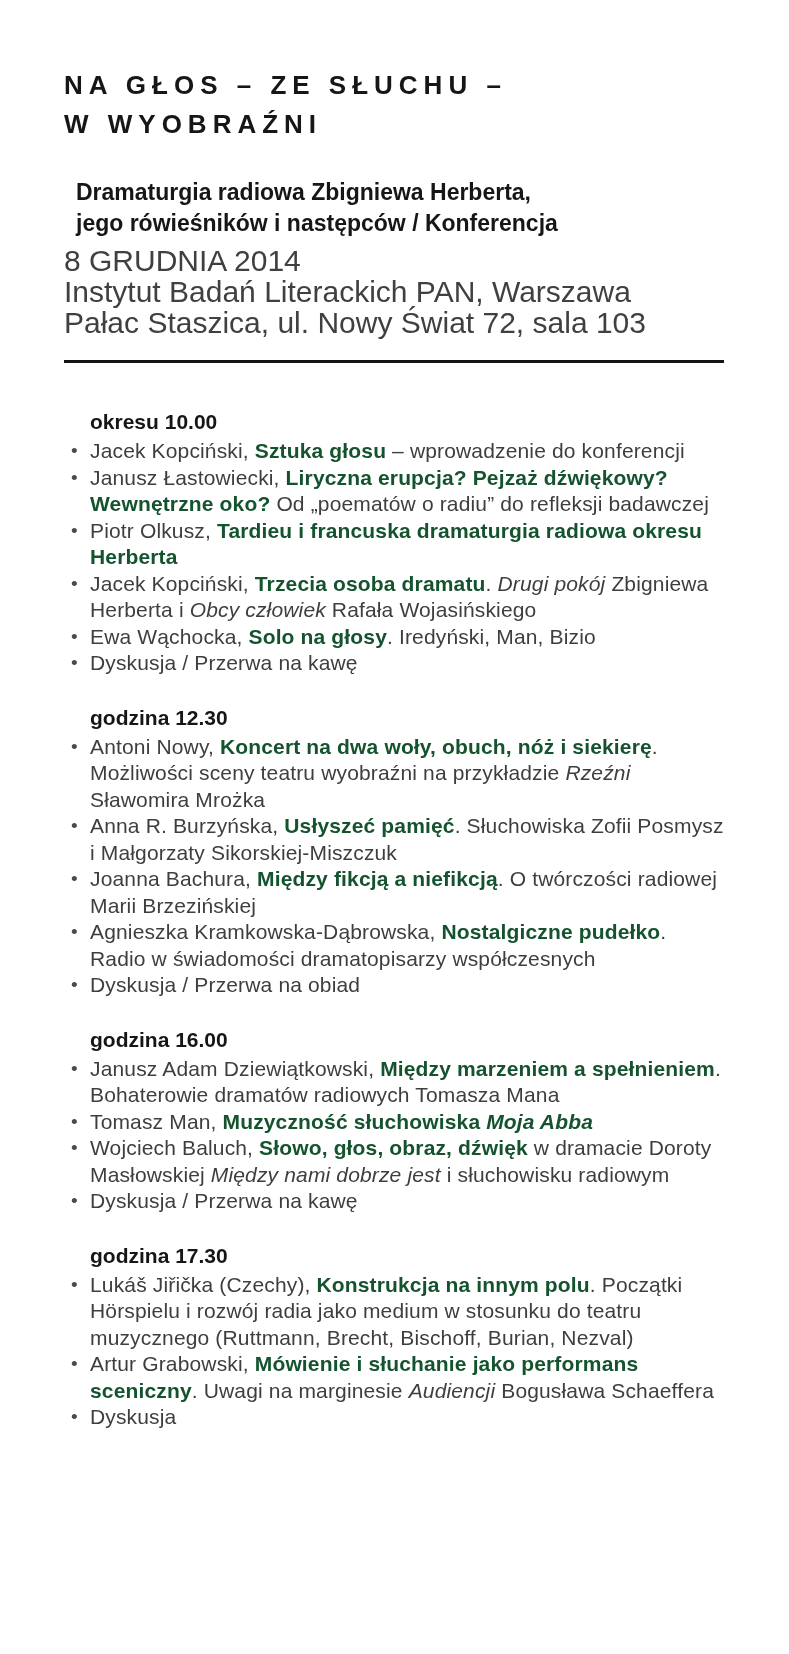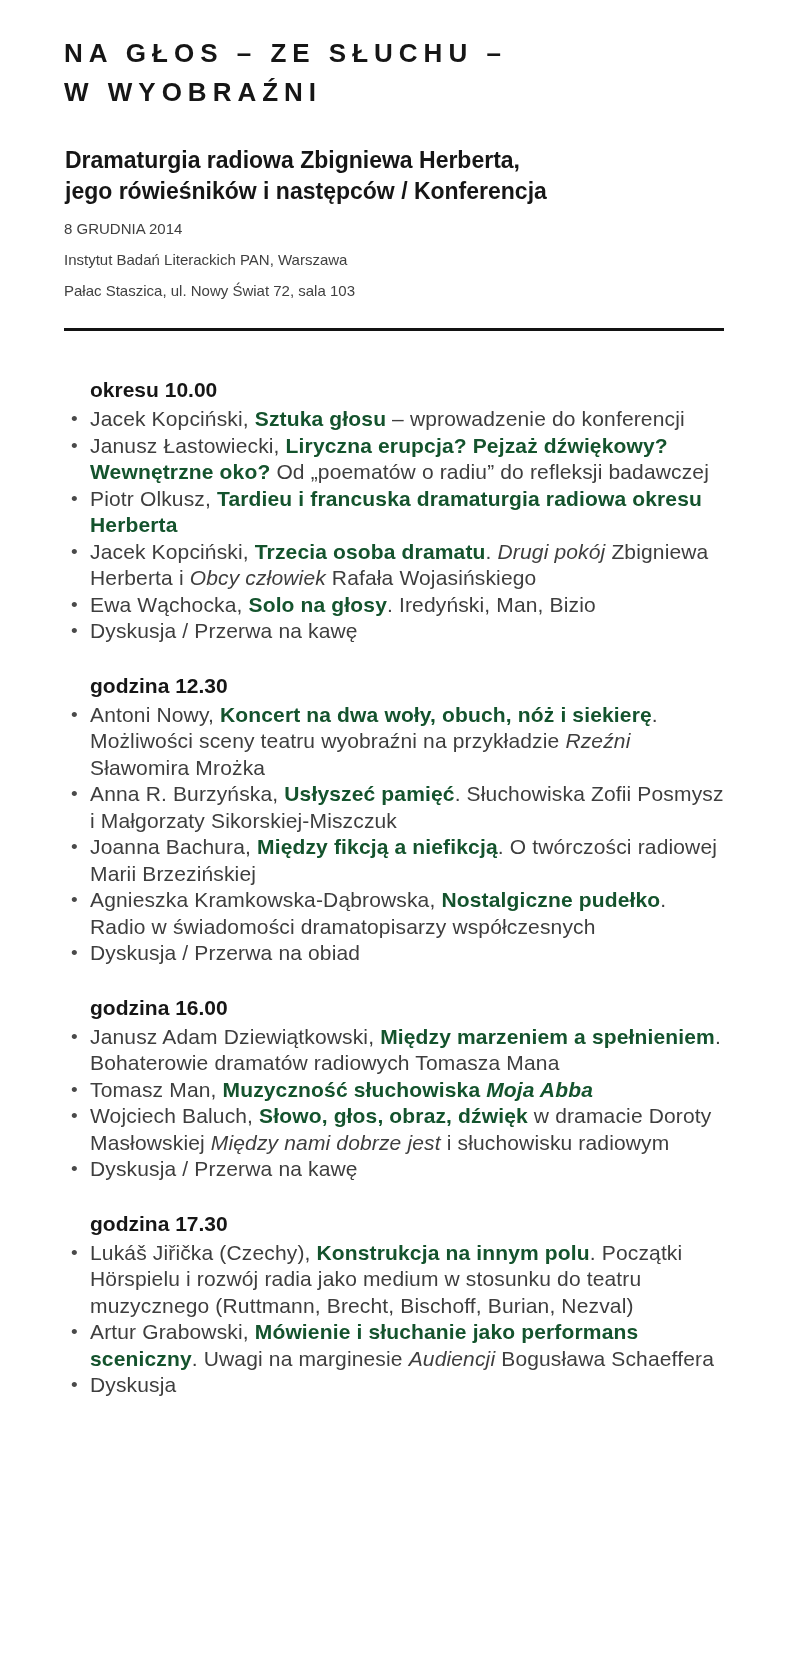--- a/index.html
+++ b/index.html
@@ -4,42 +4,42 @@
 <style>
   html, body { margin: 0; padding: 0; }
   body {
     width: 789px;
     height: 1654px;
     background: #ffffff;
     overflow: hidden;
     font-family: "Liberation Sans", sans-serif;
     -webkit-font-smoothing: antialiased;
   }
-  .page { padding: 34px 65px 0 64px; }
+  .page { padding: 66px 65px 0 64px; }
 
   
   .title {
     margin: 0;
     font-size: 26px;
     line-height: 39px;
     font-weight: 700;
     letter-spacing: 6px;
     color: #161616;
     text-transform: uppercase;
   }
   .subtitle {
-    margin: 33px 0 0 1px;
+    margin: 33px 0 0 12px;
     font-size: 23px;
     line-height: 31px;
     font-weight: 700;
     color: #161616;
   }
   .meta {
     margin: 6px 0 0 0;
-    font-size: 15px;
+    font-size: 30px;
     line-height: 31px;
     font-weight: 400;
     color: #404040;
   }
   .divider {
     margin-top: 22px;
     height: 3px;
     background: #131313;
   }
 

